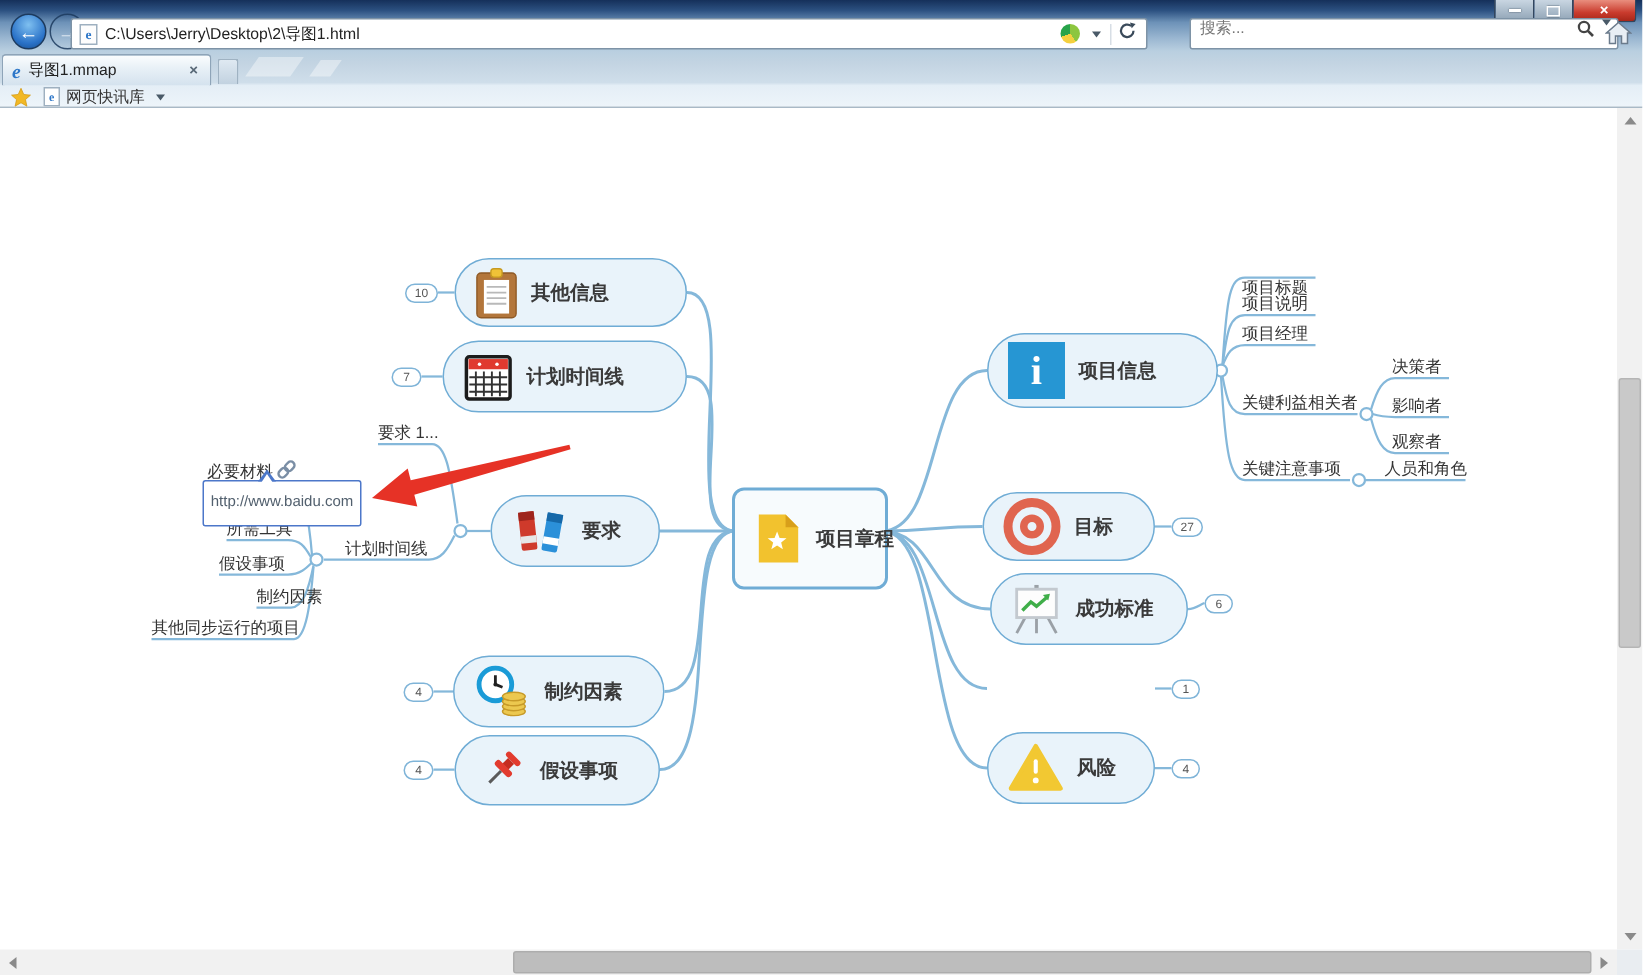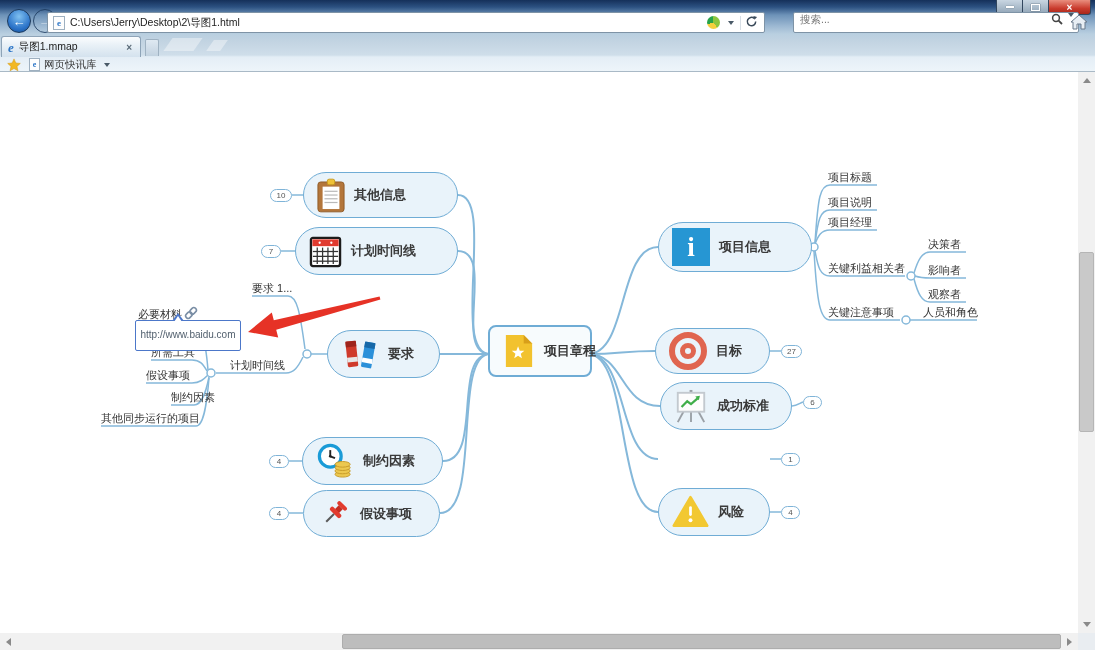--- a/index.html
+++ b/index.html
@@ -240,21 +240,21 @@
       </g>
       <g fill="#fff" stroke="#85b8da" stroke-width="1.5">
         <circle cx="814" cy="175" r="4"></circle>
         <circle cx="307" cy="282" r="4"></circle>
         <circle cx="211" cy="301" r="4"></circle>
         <circle cx="911" cy="204" r="4"></circle>
         <circle cx="906" cy="248" r="4"></circle>
       </g>
     </svg>
 
-    <div class="center-node" style="left:488px;top:253px;width:104px;height:52px">
+    <div class="center-node" style="left:488px;top:253px;width:104px;height:68px">
       <span class="nicon">
         <svg width="30" height="36" viewBox="0 0 32 38">
           <path d="M2 2 h19 l9 9 v25 h-28 z" fill="#f2c22e"></path>
           <path d="M21 2 l9 9 h-9 z" fill="#d89f1a"></path>
           <polygon points="15,14 16.8,18.6 21.7,18.8 17.9,21.9 19.1,26.7 15,24 10.9,26.7 12.2,21.9 8.3,18.8 13.2,18.6" fill="#fff"></polygon>
         </svg>
       </span>
       <span class="nlabel">项目章程</span>
     </div>
 
@@ -405,21 +405,21 @@
           <rect x="0.5" y="4.5" width="7" height="5" rx="2.5"></rect>
           <rect x="6.5" y="4.5" width="7" height="5" rx="2.5"></rect>
         </g>
       </svg>
     </span>
     <div class="sub" style="left:151px;top:273px">所需工具</div>
     <div class="sub" style="left:146px;top:296px">假设事项</div>
     <div class="sub" style="left:171px;top:318px">制约因素</div>
     <div class="sub" style="left:101px;top:339px">其他同步运行的项目</div>
 
-    <div class="sub" style="left:828px;top:98px">项目标题</div>
+    <div class="sub" style="left:828px;top:112px">项目标题</div>
     <div class="sub" style="left:828px;top:123px">项目说明</div>
     <div class="sub" style="left:828px;top:143px">项目经理</div>
     <div class="sub" style="left:828px;top:189px">关键利益相关者</div>
     <div class="sub" style="left:928px;top:165px">决策者</div>
     <div class="sub" style="left:928px;top:191px">影响者</div>
     <div class="sub" style="left:928px;top:215px">观察者</div>
     <div class="sub" style="left:828px;top:233px">关键注意事项</div>
     <div class="sub" style="left:923px;top:233px">人员和角色</div>
 
     <div class="tooltip" style="left:135px;top:248px">

